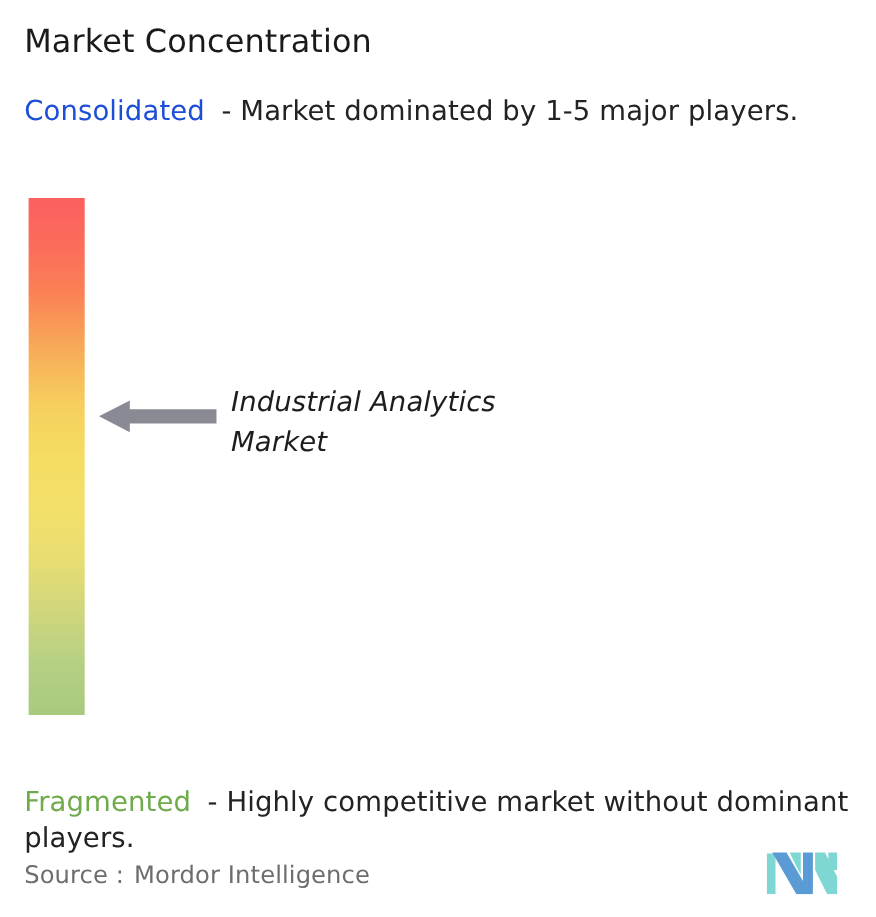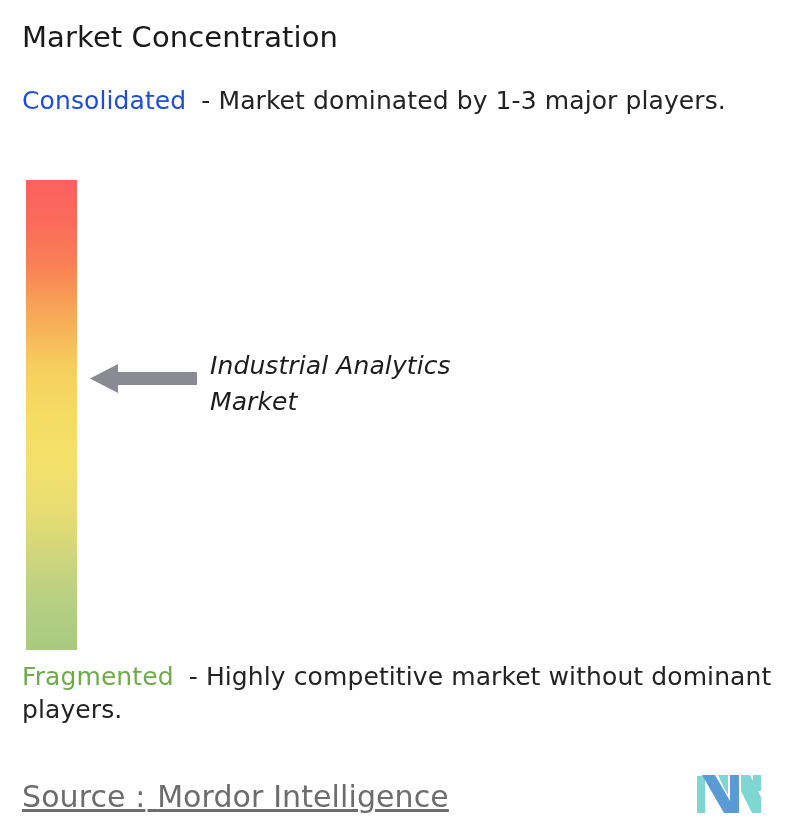--- a/index.html
+++ b/index.html
@@ -96,46 +96,45 @@
     color: #1d1d1d;
     letter-spacing: 0.1px;
     width: 330px;
     font-style: italic;
   }
 
   
   #fragmented-desc {
     position: absolute;
     left: 22px;
-    top: 660px;
+    top: 712px;
     width: 760px;
     font-size: 25px;
     line-height: 33px;
     color: #232323;
     letter-spacing: 0.1px;
   }
   #fragmented-desc .kw {
     color: #6fab4b;
   }
   #fragmented-desc .kwgap {
     display: inline-block;
     width: 7px;
   }
 
   
   #source-line {
     position: absolute;
     left: 22px;
     top: 783px;
-    font-size: 30px;
+    font-size: 22px;
     line-height: 28px;
     color: #6d6d6d;
     letter-spacing: 0.1px;
     white-space: nowrap;
-    text-decoration: underline;
   }
   #source-line .src-label { margin-right: 2px; }
 
   
   #brand-logo {
     position: absolute;
     left: 697px;
     top: 771px;
     width: 66px;
     height: 42px;
@@ -143,21 +142,21 @@
 </style>
 </head>
 <body>
 
 <div class="page">
 
   <div id="page-title">Market Concentration</div>
 
   <div id="consolidated-desc">
     <span class="kw">Consolidated</span><span class="kwgap"></span>
-    <span class="desc">- Market dominated by 1-3 major players.</span>
+    <span class="desc">- Market dominated by 1-5 major players.</span>
   </div>
 
   <div id="gradient-bar"></div>
 
   <div id="market-arrow">
     <svg width="107" height="35" viewBox="0 0 107 35" xmlns="http://www.w3.org/2000/svg">
       <polygon points="0,17.5 28,3 28,11 107,11 107,24 28,24 28,32" fill="#8a8a94"></polygon>
     </svg>
   </div>
 

